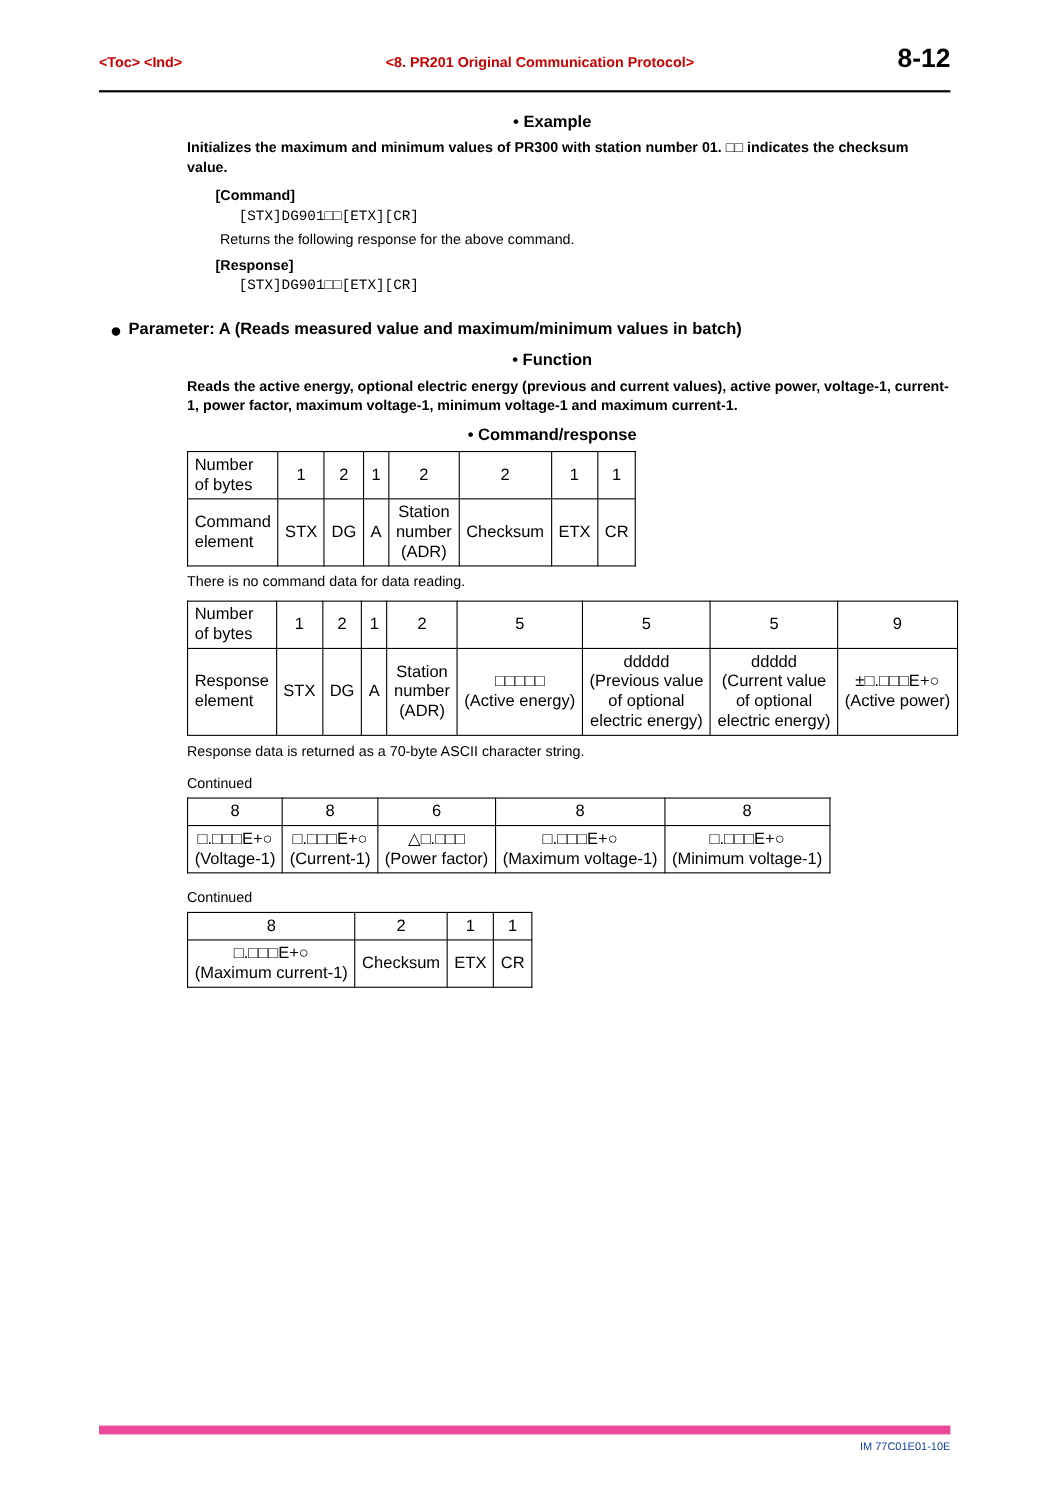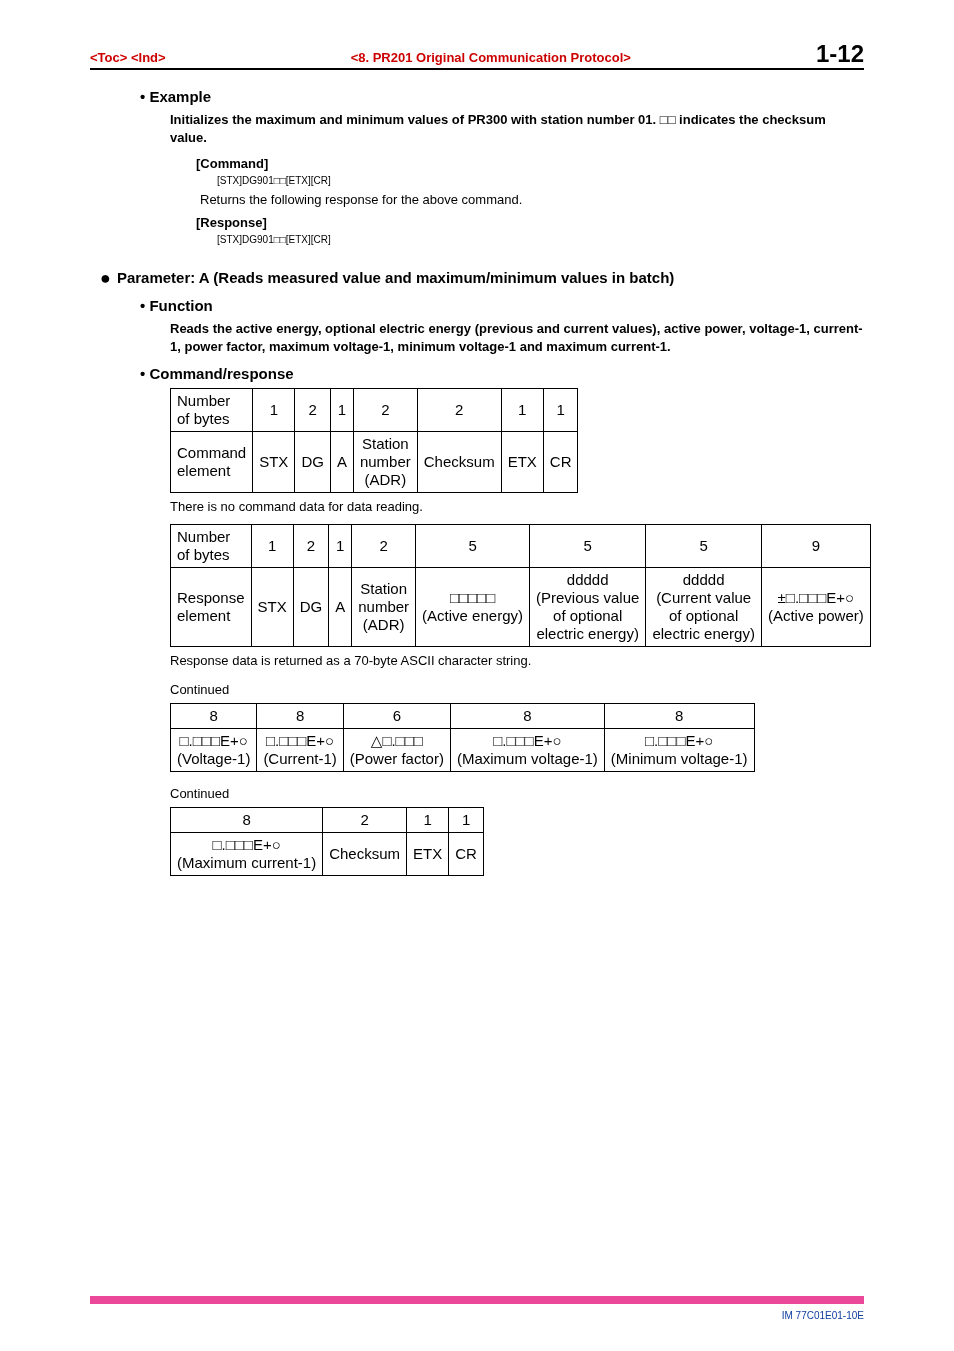--- a/index.html
+++ b/index.html
@@ -15,21 +15,21 @@
     margin: 0 auto;
     padding: 40px 90px 40px 90px;
     box-sizing: border-box;
     position: relative;
   }
   .header-row {
     display: flex;
     justify-content: space-between;
     align-items: baseline;
     border-bottom: 2px solid #000;
-    padding-bottom: 0;
+    padding-bottom: 14px;
     margin-bottom: 18px;
   }
   .hdr-left {
     color: #c00;
     font-weight: bold;
     font-size: 13px;
   }
   .hdr-center {
     color: #c00;
     font-weight: bold;
@@ -39,39 +39,40 @@
     font-weight: bold;
     font-size: 24px;
   }
   .content {
     padding-left: 50px;
   }
   .bullet-h3 {
     font-weight: bold;
     font-size: 15px;
     margin: 10px 0 6px 0;
+    text-align: center;
   }
   .bullet-h3::before {
     content: "• ";
   }
   .para {
     font-size: 13px;
     line-height: 1.35;
     margin: 0 0 10px 30px;
     font-weight: bold;
   }
   .label {
     font-weight: bold;
     font-size: 13px;
     margin: 0 0 4px 30px;
     padding-left: 26px;
   }
   .code {
-    font-size: 10px;
-    font-family: Liberation Sans, sans-serif;
+    font-size: 13px;
+    font-family: Liberation Mono, monospace;
     margin: 0 0 6px 30px;
     padding-left: 47px;
   }
   .indent-para {
     font-size: 13px;
     margin: 0 0 8px 60px;
   }
   .section-head {
     font-weight: bold;
     font-size: 15px;
@@ -123,21 +124,21 @@
     font-size: 10px;
   }
 </style>
 </head>
 <body>
 
 <div class="page">
   <div class="header-row">
     <span class="hdr-left">&lt;Toc&gt; &lt;Ind&gt;</span>
     <span class="hdr-center">&lt;8.  PR201 Original Communication Protocol&gt;</span>
-    <span class="hdr-right">1-12</span>
+    <span class="hdr-right">8-12</span>
   </div>
 
   <div class="content">
 
     <div class="bullet-h3">Example</div>
     <p class="para">Initializes the maximum and minimum values of PR300 with station number 01. □□ indicates the checksum value.</p>
 
     <p class="label">[Command]</p>
     <p class="code">[STX]DG901□□[ETX][CR]</p>
     <p class="indent-para">Returns the following response for the above command.</p>

